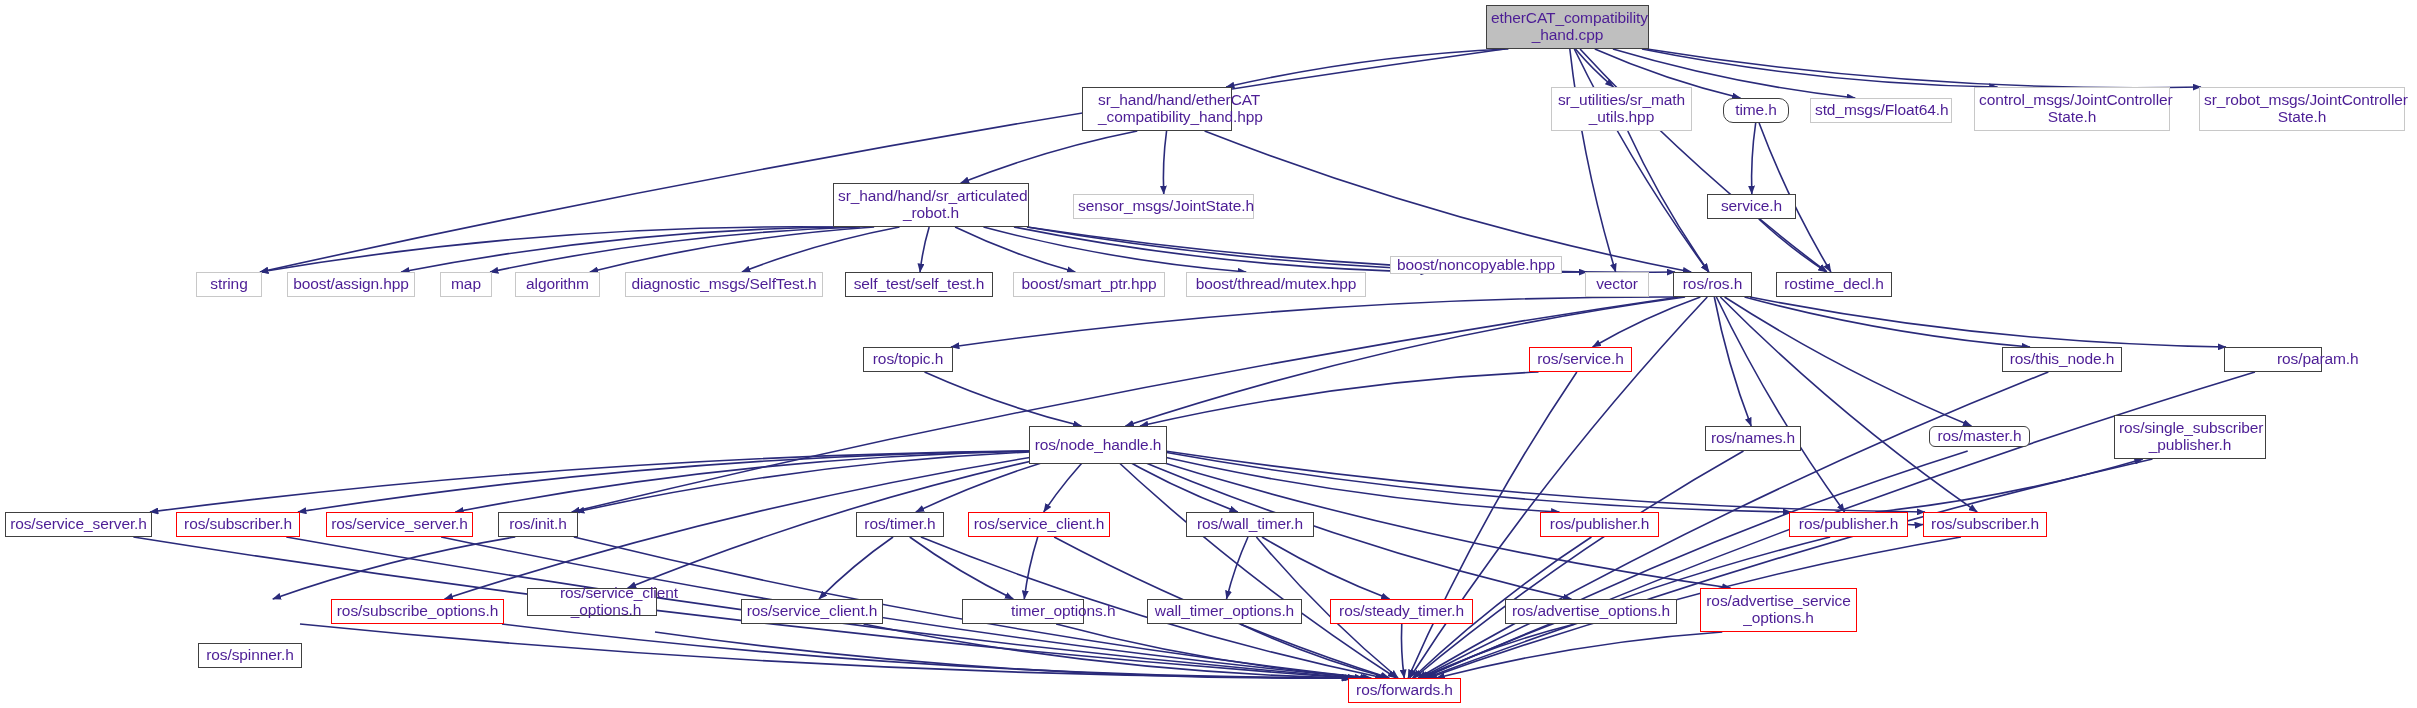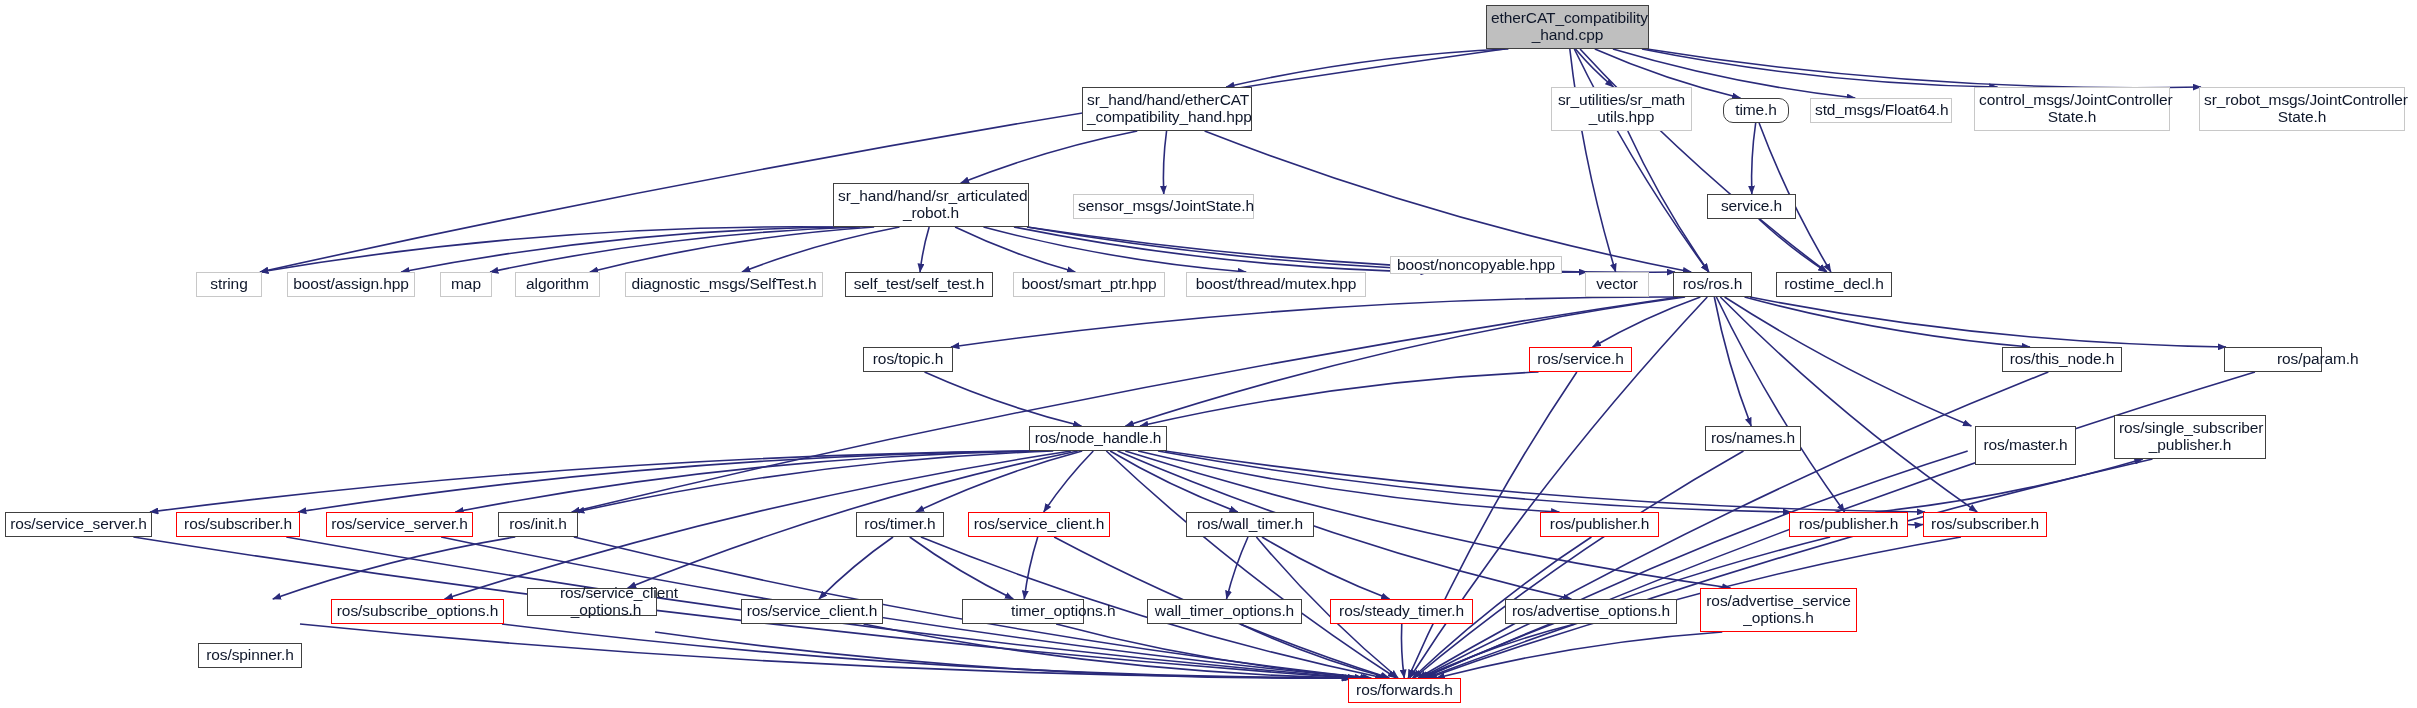--- a/index.html
+++ b/index.html
@@ -35,21 +35,21 @@
   }
   .node {
     position: absolute;
     box-sizing: border-box;
     display: flex;
     align-items: center;
     justify-content: center;
     text-align: center;
     line-height: 1.08;
     font-size: 15.5px;
-    color: #0f172a;
+    color: #4c1d95;
     background: #ffffff;
     border: 1px solid #a0a0a0;
     white-space: pre;
     letter-spacing: -0.1px;
   }
   .node.frame-dark {
     border: 1.6px solid #404040;
   }
   .node.frame-red {
     border: 1.6px solid #ff0000;
@@ -166,21 +166,21 @@
         <path d="M1056.200158227848,624 Q1211.32,665.1794857594937 1371.299841772152,678" fill="none" stroke="#2a2a7a" stroke-width="1.6" marker-end="url(#arrowhead)"></path>
         <path d="M1240.1645569620252,624 Q1312.07,657.6901898734177 1388.8354430379748,678" fill="none" stroke="#2a2a7a" stroke-width="1.6" marker-end="url(#arrowhead)"></path>
         <path d="M1401.761075949367,624 Q1400.57,651.111503164557 1404.238924050633,678" fill="none" stroke="#2a2a7a" stroke-width="1.6" marker-end="url(#arrowhead)"></path>
         <path d="M1574.7697784810127,624 Q1495.32,644.0682199367088 1420.7302215189873,678" fill="none" stroke="#2a2a7a" stroke-width="1.6" marker-end="url(#arrowhead)"></path>
         <path d="M1722.283850931677,632 Q1577.2924223602486,642.1370714285714 1436.44099378882,678" fill="none" stroke="#2a2a7a" stroke-width="1.6" marker-end="url(#arrowhead)"></path>
       </g>
   </svg>
   <div id="node-layer">
       <div class="node root" style="left: 1486px; top: 5px; width: 163px; height: 44px;"><span class="node-label">etherCAT_compatibility
 _hand.cpp</span></div>
-      <div class="node frame-dark" style="left: 1082px; top: 87px; width: 170px; height: 44px;"><span class="node-label">sr_hand/hand/etherCAT
+      <div class="node frame-dark" style="left: 1082px; top: 87px; width: 150px; height: 44px; padding-left: 11px;"><span class="node-label">sr_hand/hand/etherCAT
 _compatibility_hand.hpp</span></div>
       <div class="node frame-light" style="left: 1551px; top: 87px; width: 141px; height: 44px;"><span class="node-label">sr_utilities/sr_math
 _utils.hpp</span></div>
       <div class="node frame-dark" style="left: 1723px; top: 98px; width: 66px; height: 25px; border-radius: 10px;"><span class="node-label">time.h</span></div>
       <div class="node frame-light" style="left: 1810px; top: 98px; width: 142px; height: 25px;"><span class="node-label">std_msgs/Float64.h</span></div>
       <div class="node frame-light" style="left: 1974px; top: 87px; width: 196px; height: 44px;"><span class="node-label">control_msgs/JointController
 State.h</span></div>
       <div class="node frame-light" style="left: 2199px; top: 87px; width: 206px; height: 44px;"><span class="node-label">sr_robot_msgs/JointController
 State.h</span></div>
       <div class="node frame-dark" style="left: 833px; top: 183px; width: 196px; height: 44px;"><span class="node-label">sr_hand/hand/sr_articulated
@@ -196,23 +196,23 @@
       <div class="node frame-light" style="left: 1013px; top: 272px; width: 152px; height: 25px;"><span class="node-label">boost/smart_ptr.hpp</span></div>
       <div class="node frame-light" style="left: 1186px; top: 272px; width: 180px; height: 25px;"><span class="node-label">boost/thread/mutex.hpp</span></div>
       <div class="node frame-light" style="left: 1390px; top: 256px; width: 172px; height: 18px;"><span class="node-label">boost/noncopyable.hpp</span></div>
       <div class="node frame-light" style="left: 1585px; top: 272px; width: 64px; height: 25px;"><span class="node-label">vector</span></div>
       <div class="node frame-dark" style="left: 1673px; top: 272px; width: 79px; height: 25px;"><span class="node-label">ros/ros.h</span></div>
       <div class="node frame-dark" style="left: 1776px; top: 272px; width: 116px; height: 25px;"><span class="node-label">rostime_decl.h</span></div>
       <div class="node frame-dark" style="left: 863px; top: 347px; width: 90px; height: 25px;"><span class="node-label">ros/topic.h</span></div>
       <div class="node frame-red" style="left: 1529px; top: 347px; width: 103px; height: 25px;"><span class="node-label">ros/service.h</span></div>
       <div class="node frame-dark" style="left: 2002px; top: 347px; width: 120px; height: 25px;"><span class="node-label">ros/this_node.h</span></div>
       <div class="node frame-dark" style="left: 2224px; top: 347px; width: 98px; height: 25px; padding-left: 48px;"><span class="node-label">ros/param.h</span></div>
-      <div class="node frame-dark" style="left: 1029px; top: 426px; width: 138px; height: 25px;"><span class="node-label">ros/node_handle.h</span></div>
+      <div class="node frame-dark" style="left: 1029px; top: 426px; width: 138px; height: 38px;"><span class="node-label">ros/node_handle.h</span></div>
       <div class="node frame-dark" style="left: 1705px; top: 426px; width: 96px; height: 25px;"><span class="node-label">ros/names.h</span></div>
-      <div class="node frame-dark" style="left: 1975px; top: 426px; width: 101px; height: 39px;"><span class="node-label">ros/master.h</span></div>
+      <div class="node frame-dark" style="left: 1929px; top: 426px; width: 101px; height: 21px; border-radius: 6px;"><span class="node-label">ros/master.h</span></div>
       <div class="node frame-dark" style="left: 2114px; top: 415px; width: 152px; height: 44px;"><span class="node-label">ros/single_subscriber
 _publisher.h</span></div>
       <div class="node frame-dark" style="left: 5px; top: 512px; width: 147px; height: 25px;"><span class="node-label">ros/service_server.h</span></div>
       <div class="node frame-red" style="left: 176px; top: 512px; width: 124px; height: 25px;"><span class="node-label">ros/subscriber.h</span></div>
       <div class="node frame-red" style="left: 326px; top: 512px; width: 147px; height: 25px;"><span class="node-label">ros/service_server.h</span></div>
       <div class="node frame-dark" style="left: 498px; top: 512px; width: 80px; height: 25px;"><span class="node-label">ros/init.h</span></div>
       <div class="node frame-dark" style="left: 856px; top: 512px; width: 88px; height: 25px;"><span class="node-label">ros/timer.h</span></div>
       <div class="node frame-red" style="left: 968px; top: 512px; width: 142px; height: 25px;"><span class="node-label">ros/service_client.h</span></div>
       <div class="node frame-dark" style="left: 1186px; top: 512px; width: 128px; height: 25px;"><span class="node-label">ros/wall_timer.h</span></div>
       <div class="node frame-red" style="left: 1540px; top: 512px; width: 119px; height: 25px;"><span class="node-label">ros/publisher.h</span></div>

